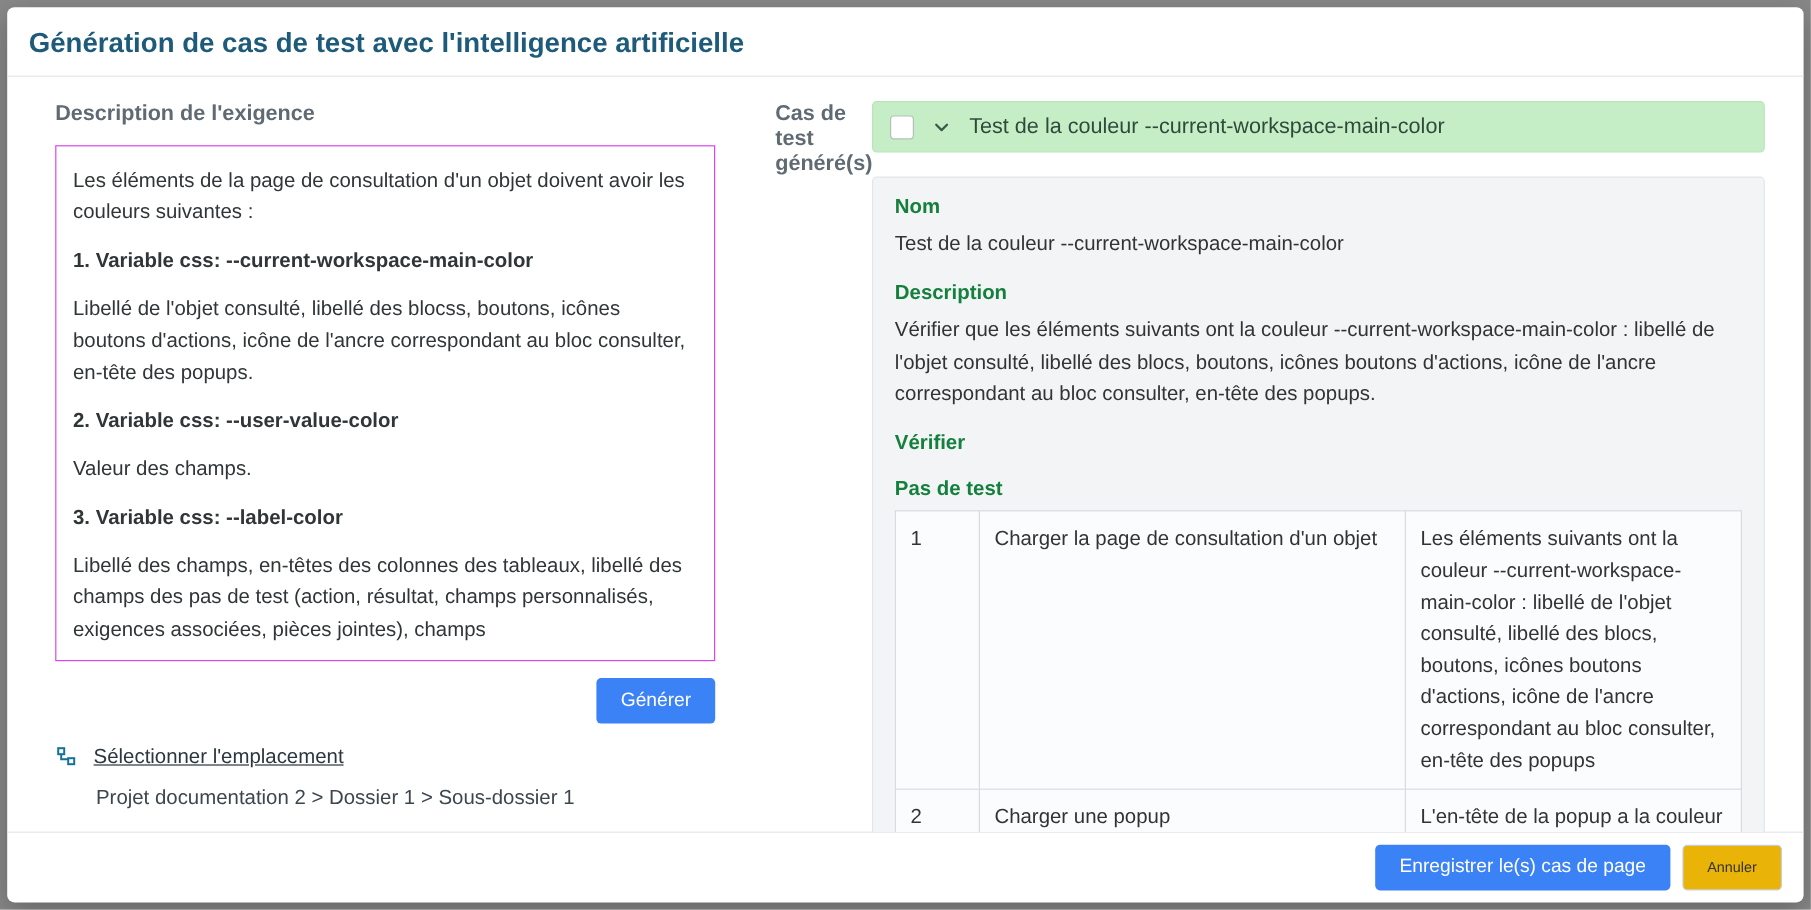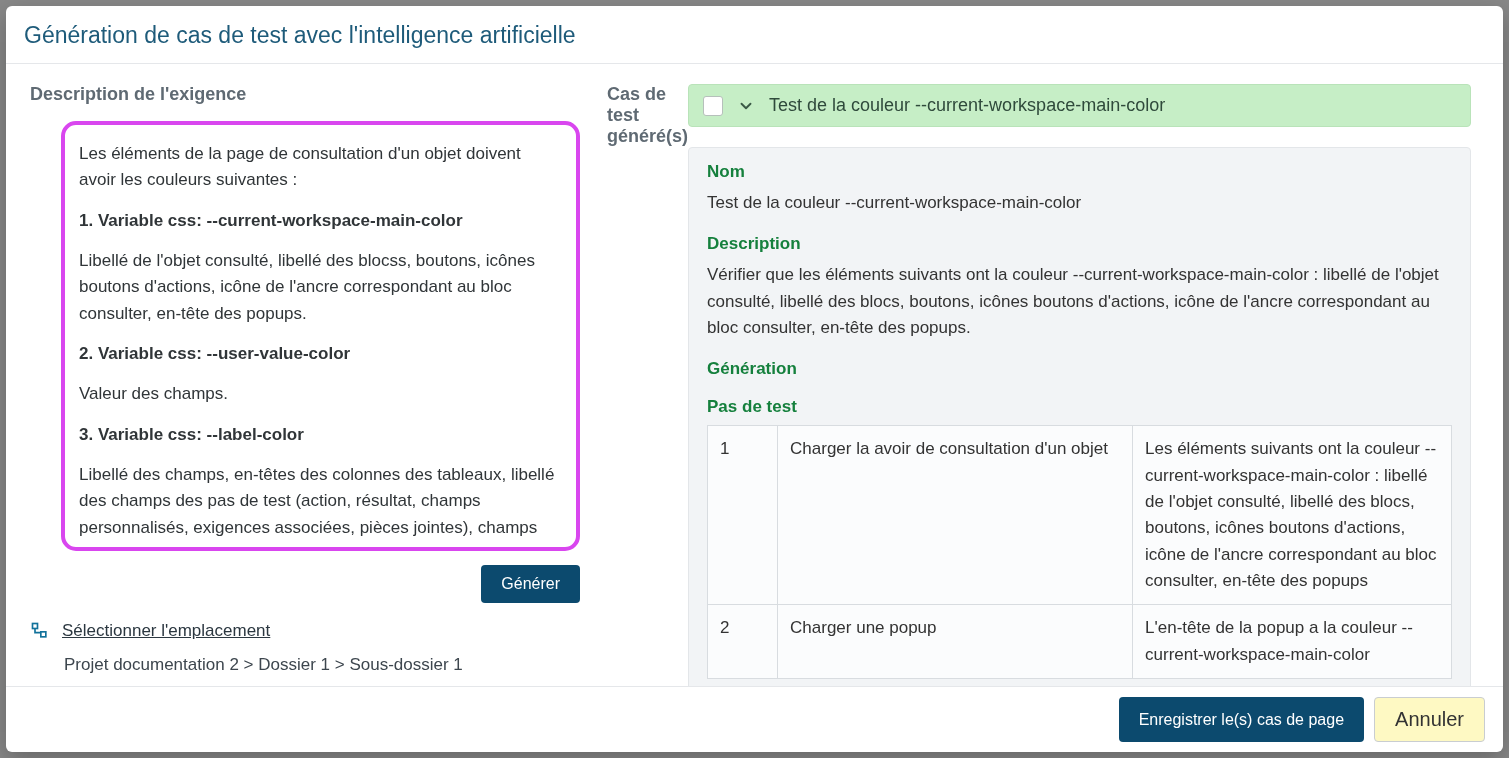--- a/index.html
+++ b/index.html
@@ -19,57 +19,56 @@
     display: flex;
     flex-direction: column;
     overflow: hidden;
   }
   .modal-header {
     padding: 16px 18px 14px 18px;
     border-bottom: 1px solid #e5e7ea;
   }
   .modal-title {
     font-size: 23px;
-    font-weight: 400;
+    font-weight: 700;
     color: #1e5b7a;
   }
   .modal-body {
     flex: 1;
     display: flex;
-    gap: 27px;
-    padding: 20px 28px 0 24px;
+    gap: 50px;
+    padding: 20px 28px 0 40px;
     overflow: hidden;
   }
   .left-pane { width: 550px; display: flex; flex-direction: column; }
   .right-pane { flex: 1; display: flex; flex-direction: row; overflow-y: auto; }
   .section-heading {
     font-size: 18px;
     font-weight: 600;
     color: #5f6a73;
     margin-bottom: 16px;
   }
   .req-box {
-    border: 4px solid #d946ef;
-    border-radius: 15px;
+    border: 1px solid #d946ef;
+    border-radius: 0;
     padding: 16px 20px 16px 14px;
     height: 430px;
     overflow-y: scroll;
     color: #303538;
     line-height: 1.55;
     font-size: 17px;
-    margin-left: 31px;
   }
   .req-box p { margin-bottom: 14px; }
   .req-box .bold { font-weight: 700; }
   .req-box::-webkit-scrollbar { width: 16px; }
   .req-box::-webkit-scrollbar-track { background: #f1f1f1; }
   .req-box::-webkit-scrollbar-thumb { background: #c2c6ca; border-radius: 2px; }
   .generate-row { display: flex; justify-content: flex-end; margin-top: 14px; }
   .btn-primary {
-    background: #0c4a6e;
+    background: #3b82f6;
     color: #fff;
     border: none;
     padding: 10px 20px;
     font-size: 16px;
     border-radius: 4px;
     cursor: pointer;
   }
   .location-row {
     display: flex;
     gap: 12px;
@@ -160,25 +159,25 @@
   .steps-table td.idx { width: 70px; }
   .steps-table td.action { width: 355px; }
   .modal-footer {
     border-top: 1px solid #e5e7ea;
     padding: 10px 18px;
     display: flex;
     justify-content: flex-end;
     gap: 10px;
   }
   .btn-secondary {
-    background: #fef9c3;
+    background: #eab308;
     color: #333;
     border: 1px solid #c9cdd1;
     padding: 10px 20px;
-    font-size: 20px;
+    font-size: 12px;
     border-radius: 4px;
     cursor: pointer;
   }
 </style>
 </head>
 <body>
 
 <div class="modal">
   <div class="modal-header">
     <div class="modal-title">Génération de cas de test avec l'intelligence artificielle</div>
@@ -230,28 +229,28 @@
           <span class="tc-title">Test de la couleur --current-workspace-main-color</span>
         </div>
 
         <div class="tc-details">
           <div class="field-label">Nom</div>
           <div class="field-value">Test de la couleur --current-workspace-main-color</div>
 
           <div class="field-label">Description</div>
           <div class="field-value">Vérifier que les éléments suivants ont la couleur --current-workspace-main-color : libellé de l'objet consulté, libellé des blocs, boutons, icônes boutons d'actions, icône de l'ancre correspondant au bloc consulter, en-tête des popups.</div>
 
-          <div class="field-label">Génération</div>
+          <div class="field-label">Vérifier</div>
 
           <div class="field-label">Pas de test</div>
           <table class="steps-table">
             <tbody>
               <tr>
                 <td class="idx">1</td>
-                <td class="action">Charger la avoir de consultation d'un objet</td>
+                <td class="action">Charger la page de consultation d'un objet</td>
                 <td>Les éléments suivants ont la couleur --current-workspace-main-color : libellé de l'objet consulté, libellé des blocs, boutons, icônes boutons d'actions, icône de l'ancre correspondant au bloc consulter, en-tête des popups</td>
               </tr>
               <tr>
                 <td class="idx">2</td>
                 <td class="action">Charger une popup</td>
                 <td>L'en-tête de la popup a la couleur --current-workspace-main-color</td>
               </tr>
             </tbody>
           </table>
         </div>

